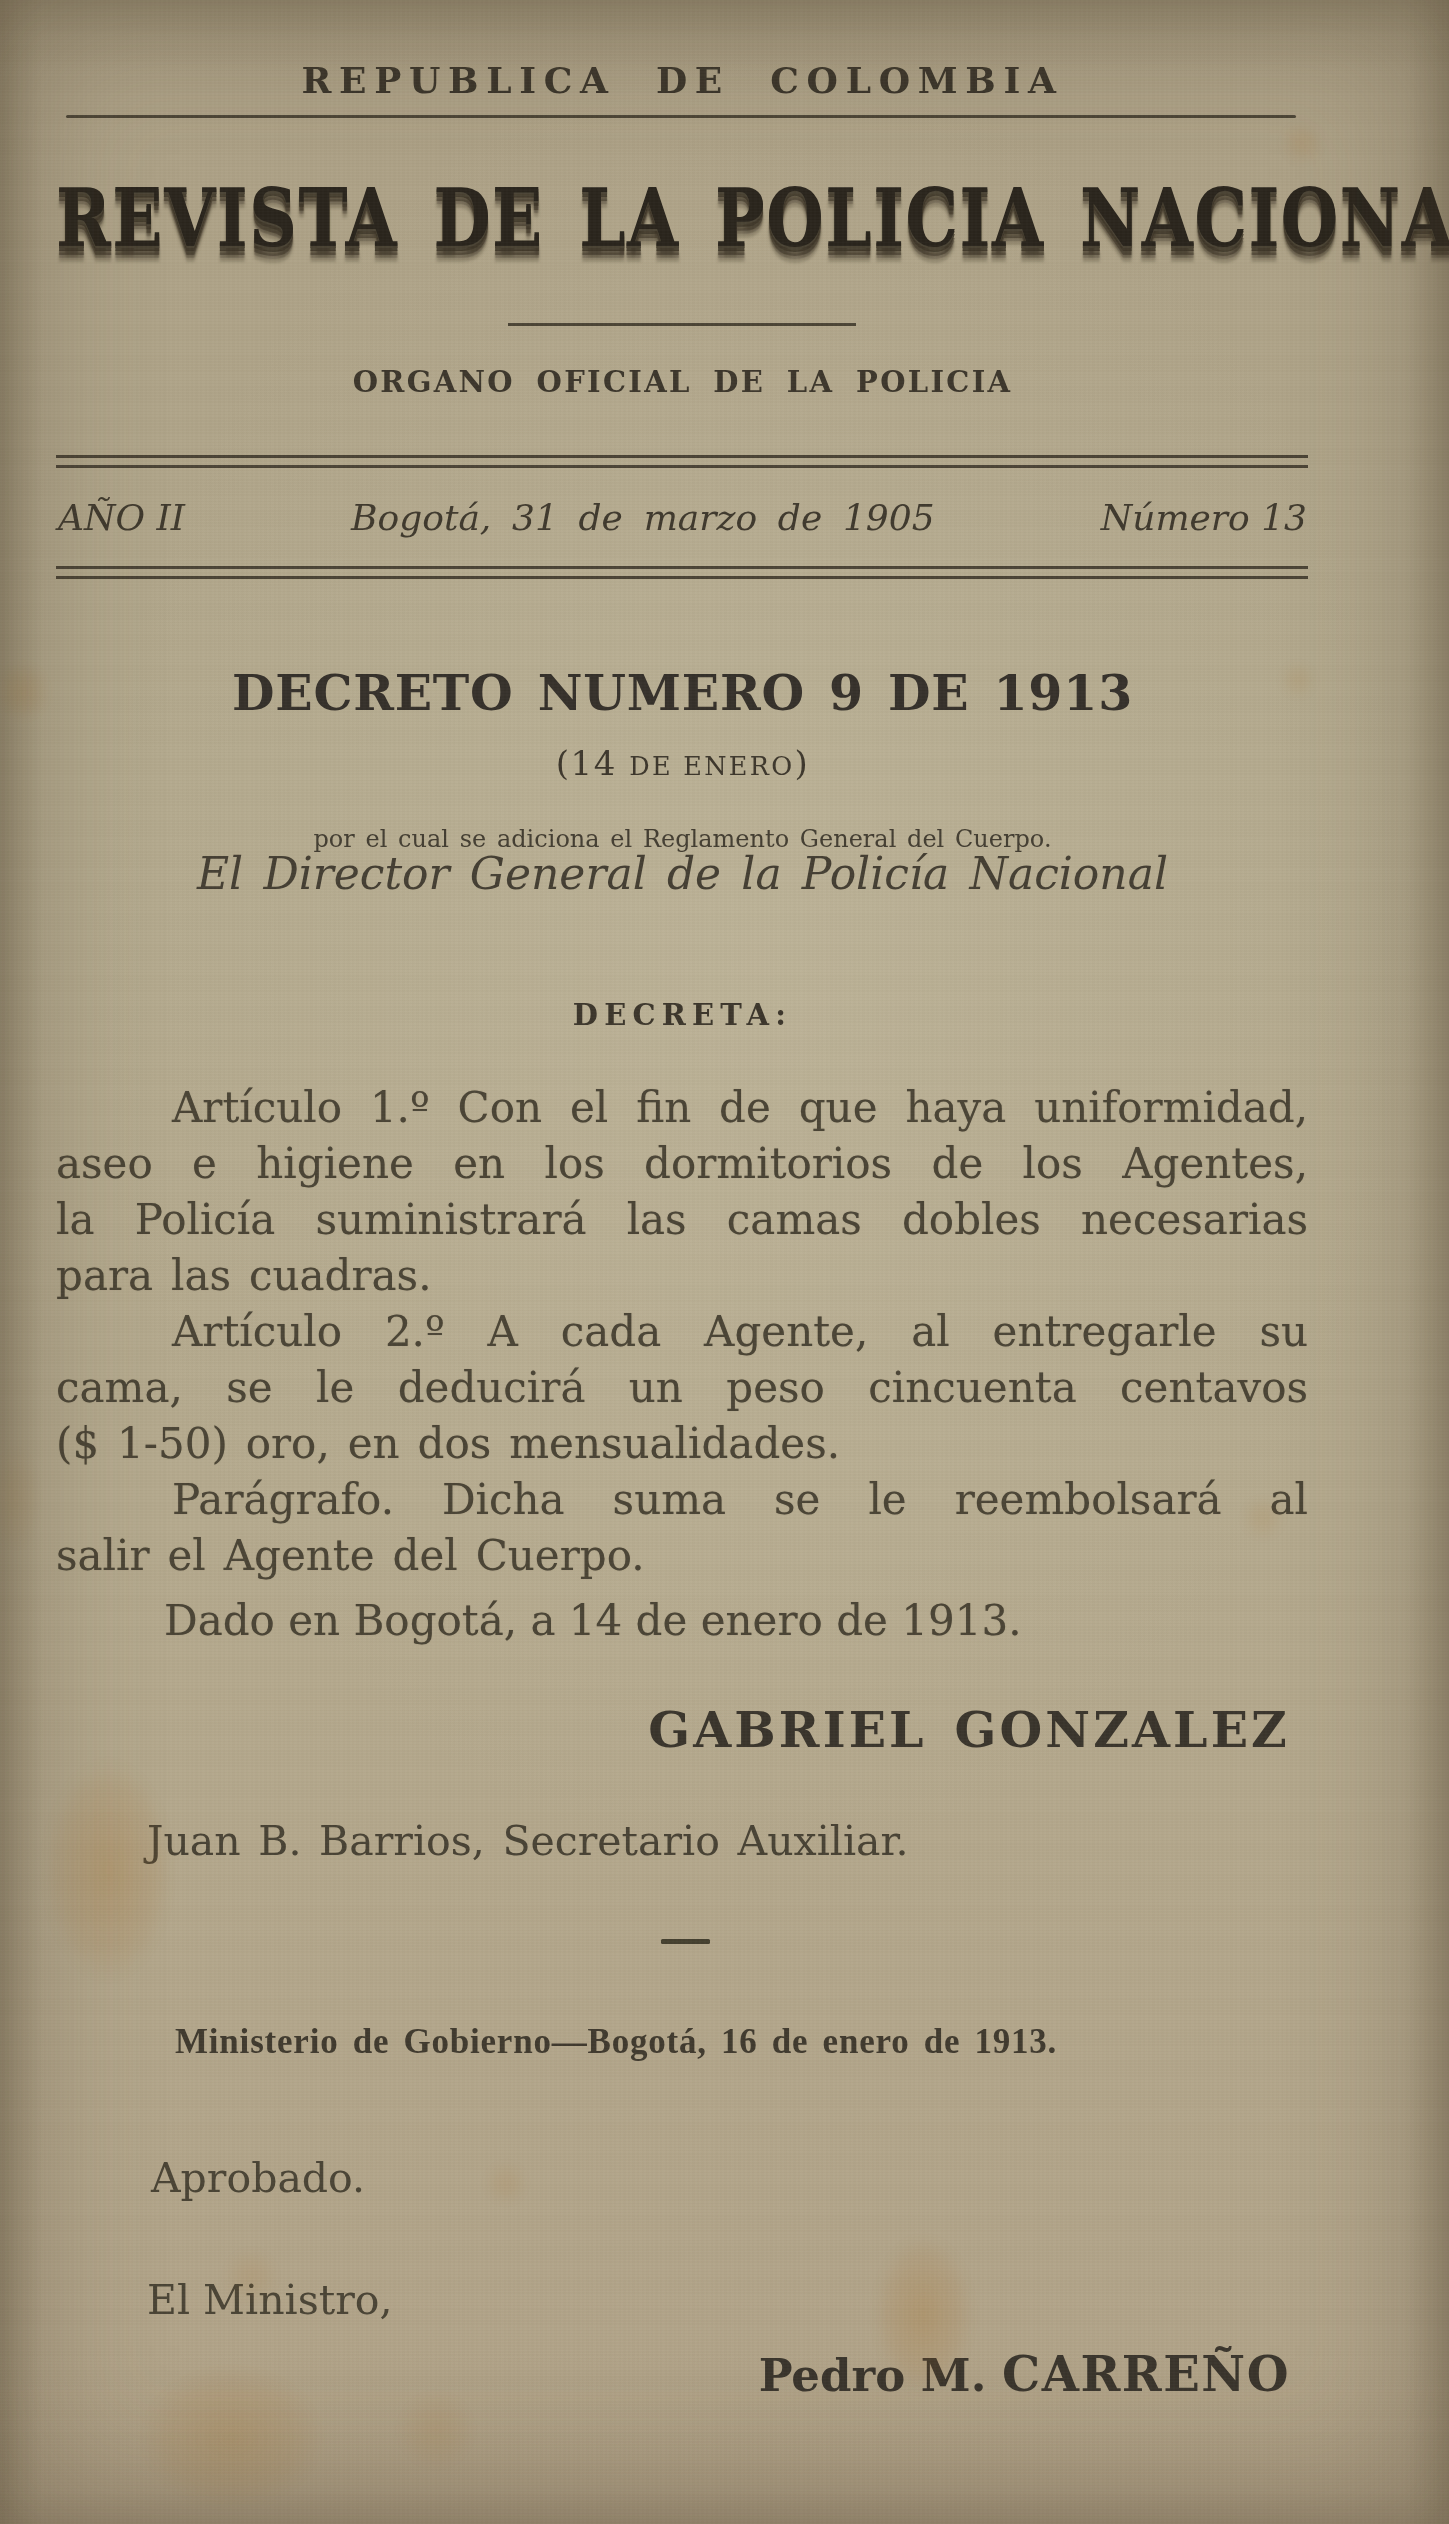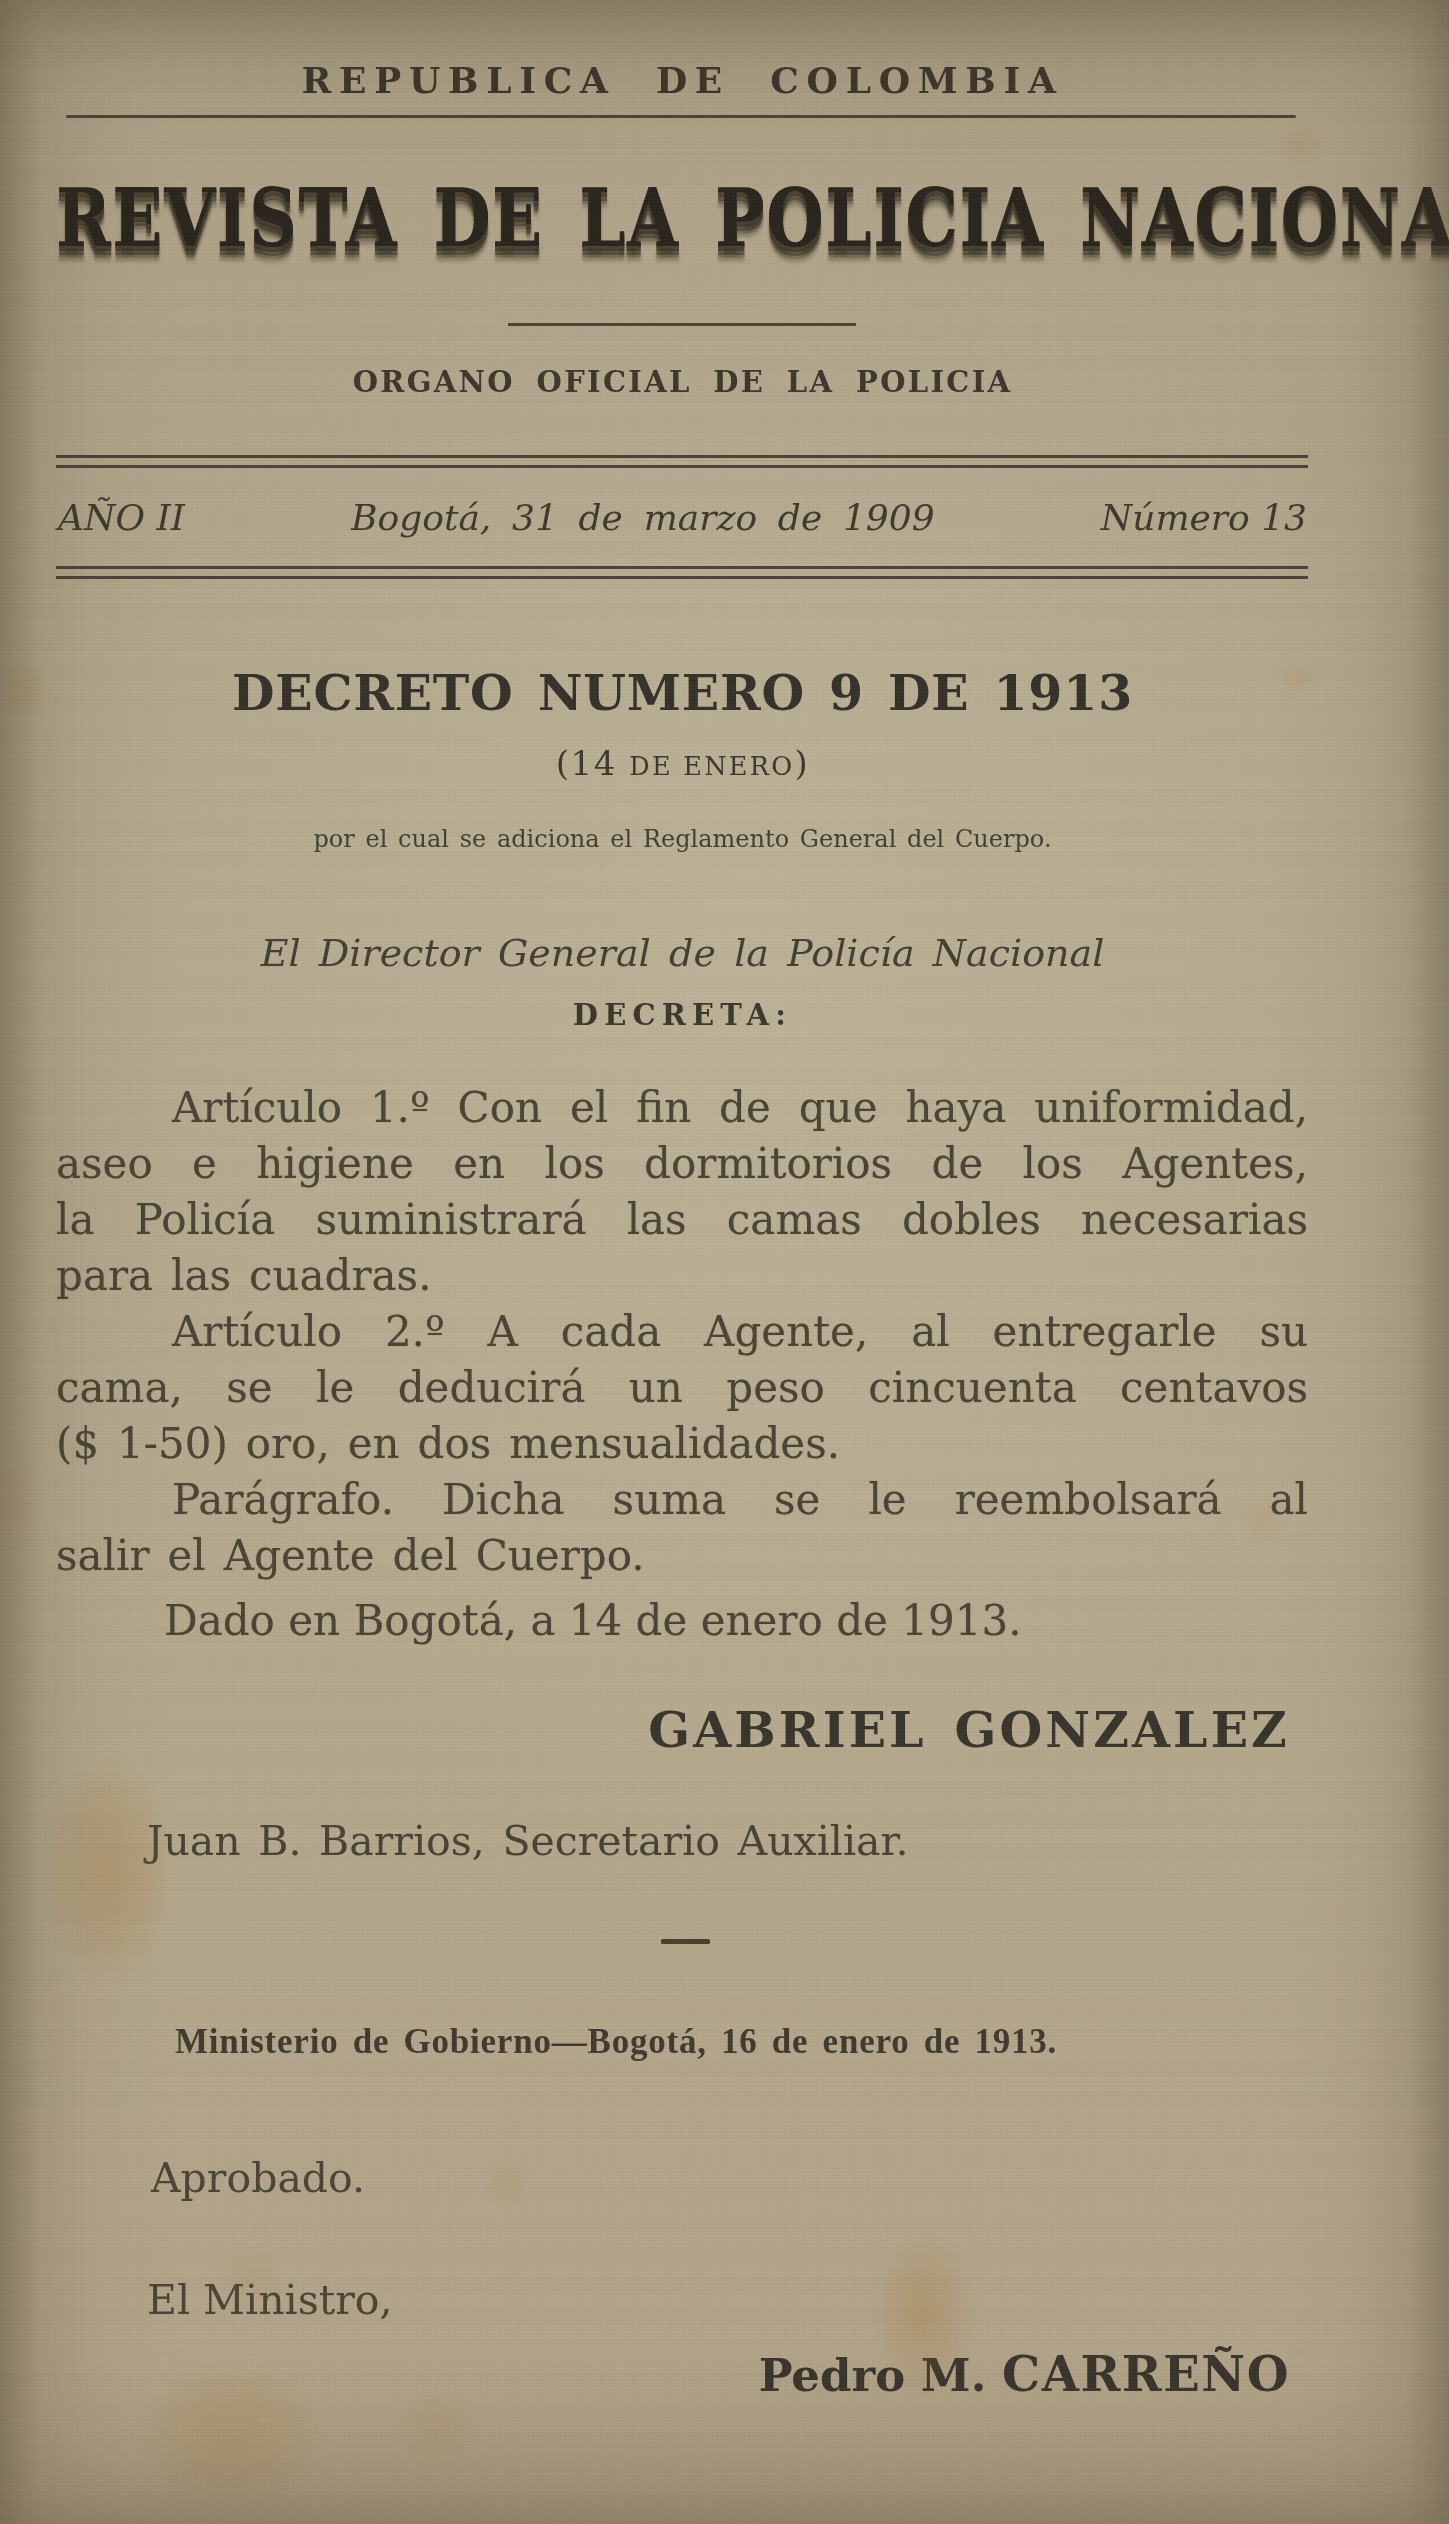--- a/index.html
+++ b/index.html
@@ -49,21 +49,21 @@
   .issue-bar{position:absolute;left:58px;top:495px;width:1249px;display:flex;
     justify-content:space-between;align-items:baseline;
     font-style:italic;font-size:36px;line-height:46px;color:#3f392d;}
   .issue-bar .mid{word-spacing:9.3px;}
 
   .decree-title{top:663px;font-size:49px;line-height:60px;color:#35302a;letter-spacing:0.8px;
     font-weight:600;word-spacing:6.2px;}
   .paren{top:744px;font-size:34px;line-height:39px;color:#3d372c;letter-spacing:1.5px;}
   .paren .caps{font-size:25.5px;letter-spacing:2.3px;}
   .summary{top:818px;font-size:24px;line-height:42px;color:#433d31;word-spacing:3.1px;}
-  .issuer{top:932px;font-style:italic;font-size:38px;line-height:43px;color:#443e32;word-spacing:6.2px;}
+  .issuer{top:852px;font-style:italic;font-size:44px;line-height:43px;color:#443e32;word-spacing:6.2px;}
   .decreta{top:997px;font-size:29px;font-weight:600;letter-spacing:6.2px;line-height:37px;color:#3c362b;}
 
   .body-text{position:absolute;left:56px;top:1080px;width:1252px;
     font-size:42px;line-height:56px;color:#4a4435;word-spacing:4.6px;
     text-shadow:0 0 0.8px rgba(74,64,48,.4);}
   .bline{text-align:justify;}
   .bline.just{text-align-last:justify;-moz-text-align-last:justify;}
   .bline.ind{text-indent:116px;}
 
   .dado{position:absolute;left:56px;top:1593px;width:1252px;font-size:42px;line-height:56px;
@@ -93,21 +93,21 @@
   <div class="rule-top"></div>
 
   <div class="col masthead">REVISTA DE LA POLICIA NACIONAL</div>
   <div class="short-rule"></div>
 
   <div class="col organ">ORGANO OFICIAL DE LA POLICIA</div>
 
   <div class="dbl dbl-a"></div>
   <div class="issue-bar">
     <span>AÑO II</span>
-    <span class="mid">Bogotá, 31 de marzo de 1909</span>
+    <span class="mid">Bogotá, 31 de marzo de 1905</span>
     <span>Número 13</span>
   </div>
   <div class="dbl dbl-b"></div>
 
   <div class="col decree-title">DECRETO NUMERO 9 DE 1913</div>
 
   <div class="col paren"><span>(14 </span><span class="caps">DE ENERO</span><span>)</span></div>
 
   <div class="col summary">por el cual se adiciona el Reglamento General del Cuerpo.</div>
   <div class="col issuer">El Director General de la Policía Nacional</div>

